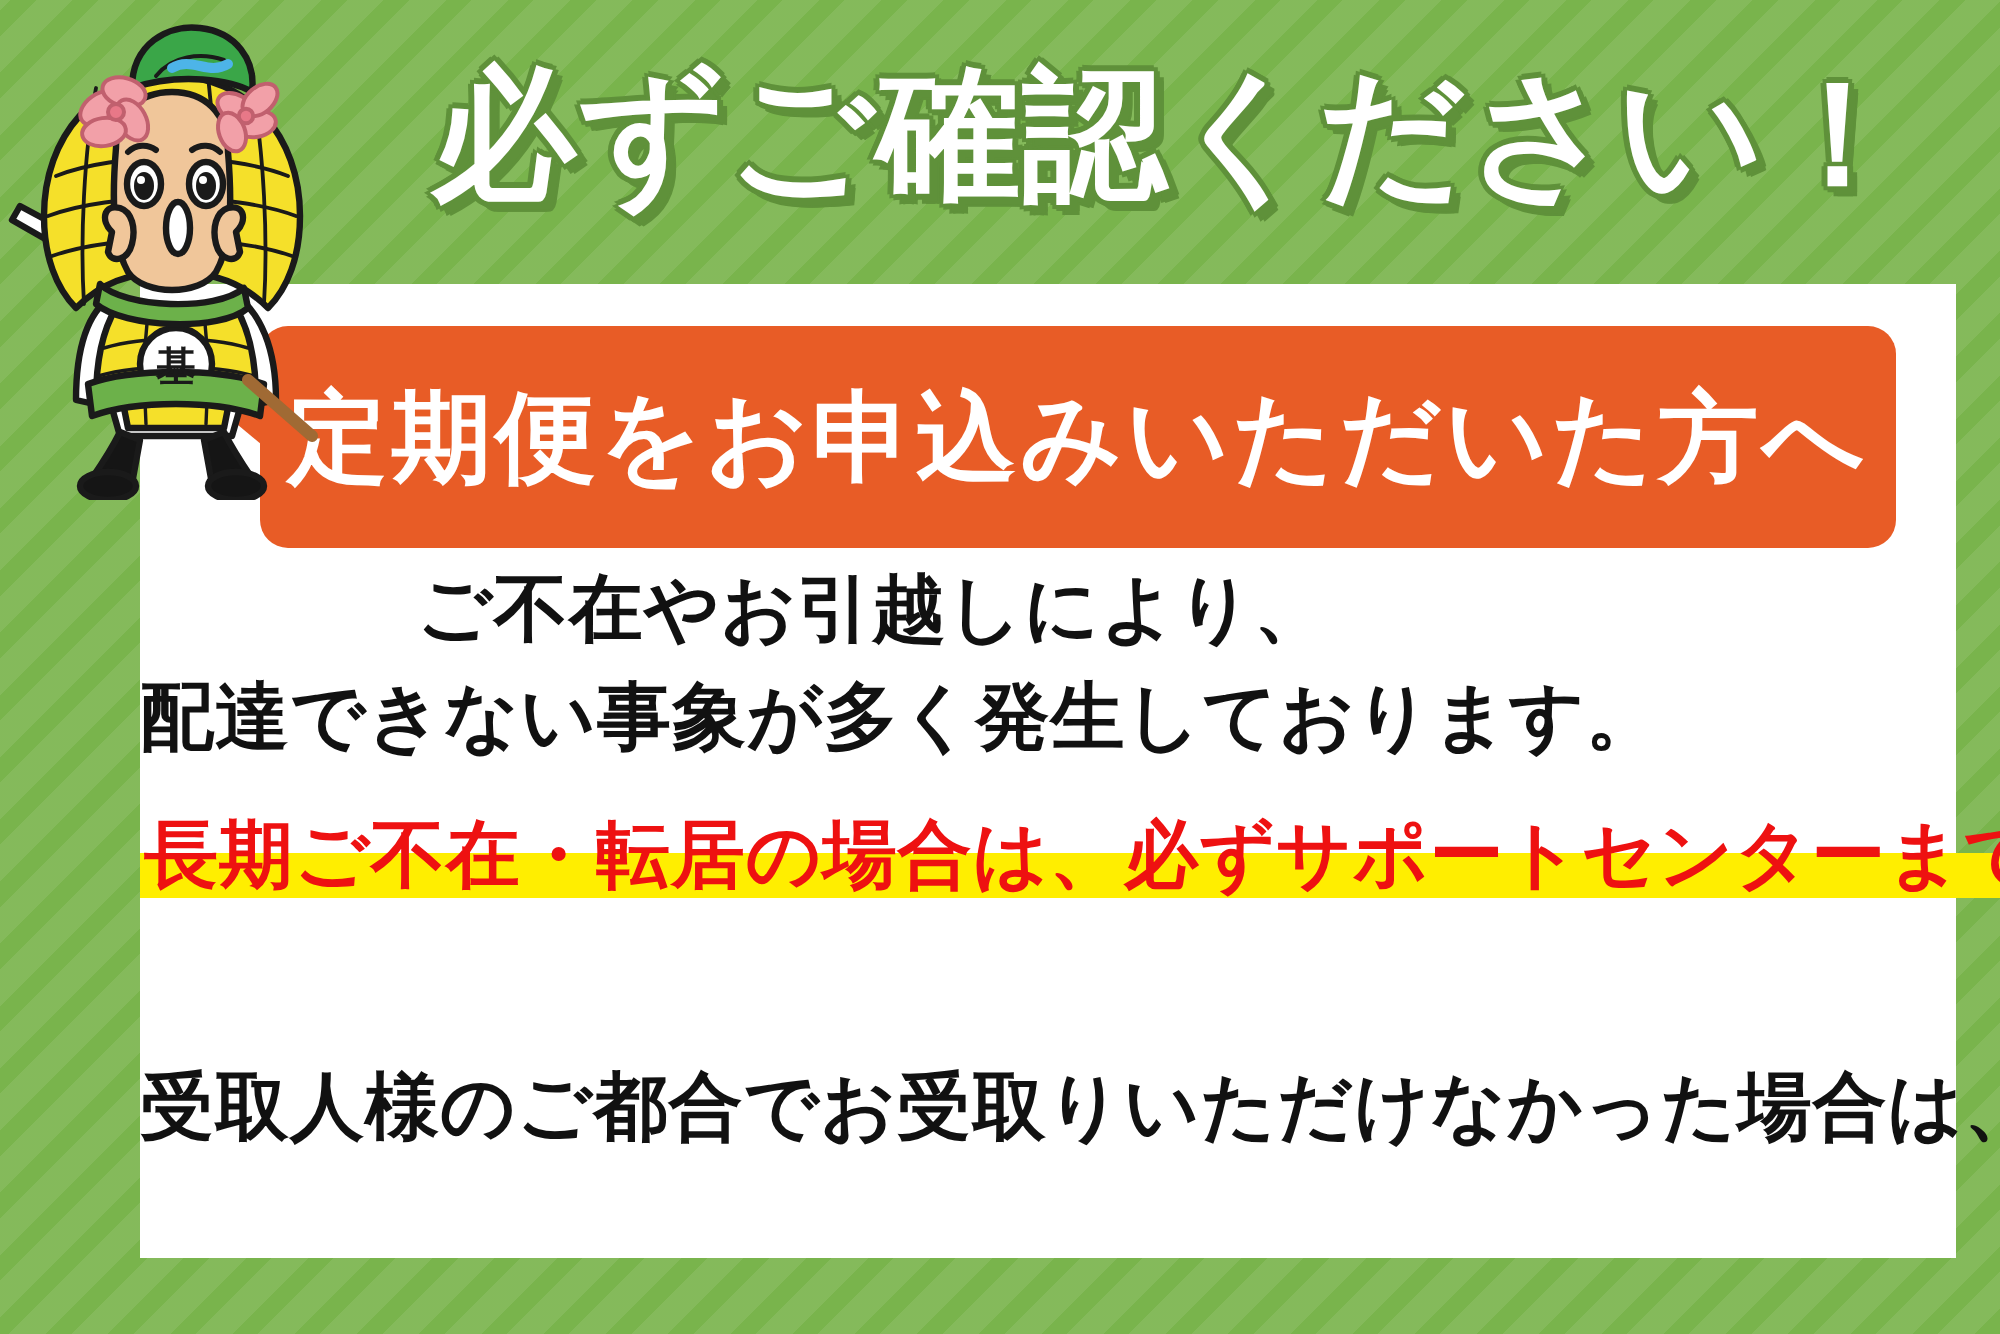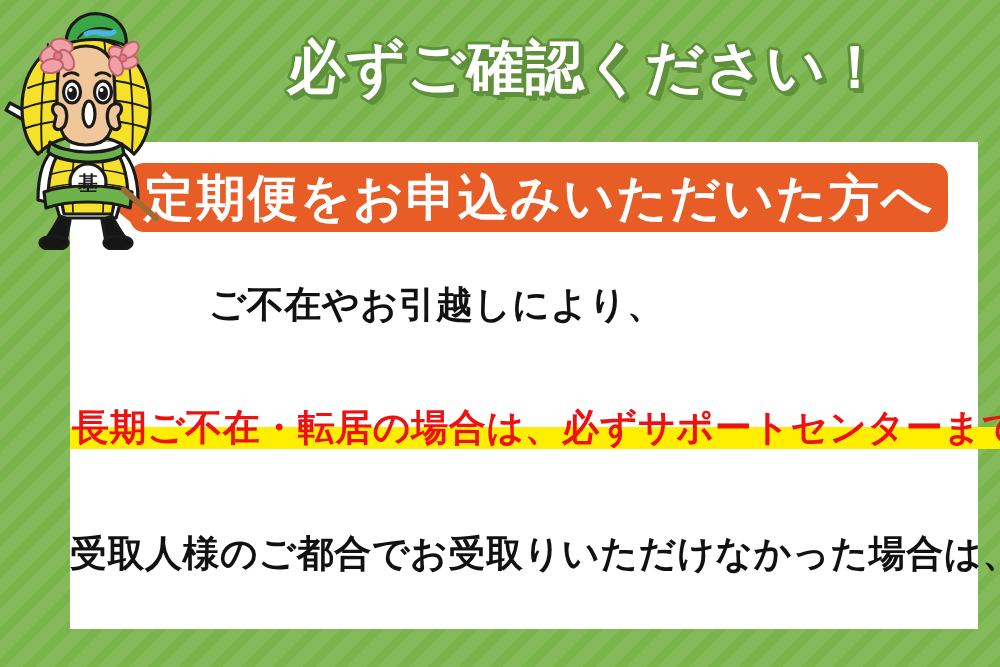--- a/index.html
+++ b/index.html
@@ -38,21 +38,21 @@
   .headline {
     position: absolute;
     left: 186px;
     top: 12px;
     width: 800px;
     height: 112px;
     display: flex;
     align-items: center;
     justify-content: center;
     font-family: "DejaVu Sans", "Liberation Sans", sans-serif;
-    font-size: 58px;
+    font-size: 72px;
     font-weight: bold;
     letter-spacing: 1px;
     color: #ffffff;
     white-space: nowrap;
     text-shadow:
       4px 4px 0 #5f913a, 5px 5px 0 #5f913a, 3px 5px 0 #5f913a,
       5px 3px 0 #5f913a, -2px 2px 0 #5f913a, 2px -2px 0 #5f913a,
       -2px -2px 0 #5f913a, 0 3px 0 #5f913a, 3px 0 0 #5f913a,
       -3px 0 0 #5f913a, 0 -3px 0 #5f913a;
   }
@@ -86,21 +86,21 @@
     top: 163px;
     width: 818px;
     height: 91px;
     z-index: 5;
   }
   .banner {
     position: absolute;
     left: 0;
     top: 0;
     width: 818px;
-    height: 69px;
+    height: 111px;
     background: #e85c26;
     border-radius: 14px;
     display: flex;
     align-items: center;
     justify-content: center;
   }
   .banner-tail {
     position: absolute;
     left: -32px;
     top: 18px;
@@ -277,20 +277,21 @@
 
   <div class="banner-wrap">
     <div class="banner-tail"></div>
     <div class="banner">
       <span class="banner-text">定期便をお申込みいただいた方へ</span>
     </div>
   </div>
 
   <div class="body-block blk-black">
     <div class="line">ご不在やお引越しにより、</div>
+    <div class="line">配達できない事象が多く発生しております。</div>
   </div>
 
   <div class="body-block blk-red">
     <div class="line-red">
       <span class="hl">長期ご不在・転居の場合は、必ずサポートセンターまで</span>
     </div>
   </div>
 
   <div class="body-block blk-bottom">
     <div class="line">受取人様のご都合でお受取りいただけなかった場合は、</div>

